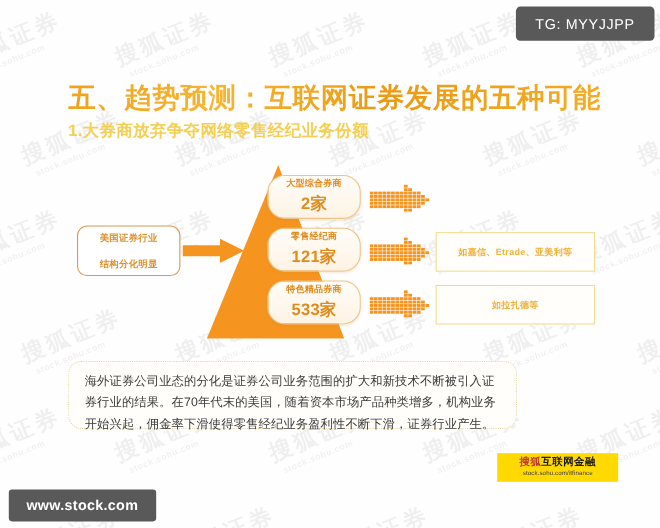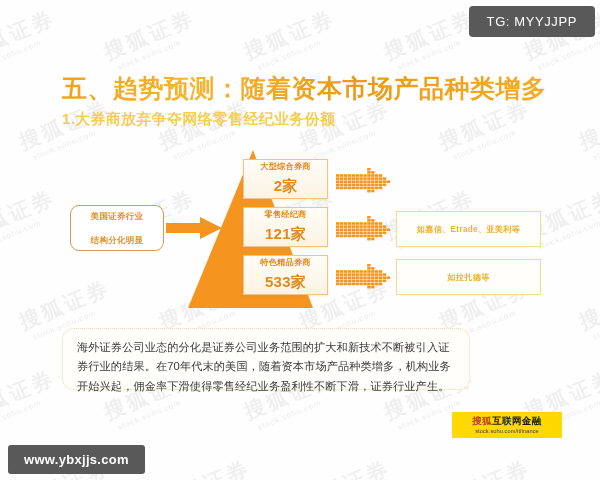--- a/index.html
+++ b/index.html
@@ -44,21 +44,21 @@
 
   .big-arrow{position:absolute;left:166px;top:72px;width:56px;height:22px;}
 
   .pyramid{position:absolute;left:188px;top:5px;width:125px;height:158px;
     background:#f5941e;
     clip-path:polygon(52% 0%,100% 100%,0% 100%);}
   .pyramid-base{position:absolute;left:196px;top:143px;width:112px;height:12px;background:#f5941e;}
 
   .tier{
     position:absolute;left:243px;width:83px;height:38px;
-    border:1.3px solid #f0c38a;border-radius:0;
+    border:1.3px solid #f0c38a;border-radius:16px;
     background:linear-gradient(180deg,#fffdf8 0%,#fdf3e4 100%);
     display:flex;flex-direction:column;align-items:center;justify-content:center;
     font-size:8.2px;font-weight:bold;color:#e08b1e;line-height:1.55;letter-spacing:.2px;
     box-shadow:0 1px 2px rgba(200,140,50,.18);
   }
   .tier.t1{top:14px;} .tier.t2{top:62px;} .tier.t3{top:110px;}
   .tier .num{font-size:15px;}
 
   .pix-arrow{position:absolute;left:336px;width:56px;height:26px;}
   .pix-arrow.a1{top:22px;} .pix-arrow.a2{top:70px;} .pix-arrow.a3{top:118px;}
@@ -222,21 +222,21 @@
       <div class="wm" style="left: 435px; top: 490px;">
         <span class="big">搜狐证券</span>
         <span class="small">stock.sohu.com</span>
       </div>
       <div class="wm" style="left: 575px; top: 490px;">
         <span class="big">搜狐证券</span>
         <span class="small">stock.sohu.com</span>
       </div>
     </div>
 
-  <div class="title">五、趋势预测：随着资本市场产品种类增多</div>
+  <div class="title">五、趋势预测：互联网证券发展的五种可能</div>
   <div class="subtitle">1.大券商放弃争夺网络零售经纪业务份额</div>
 
   <div class="diagram">
 
     <div class="src-box">
       <span>美国证券行业</span>
       <span>结构分化明显</span>
     </div>
 
     <svg class="big-arrow" viewBox="0 0 56 22">
@@ -489,15 +489,15 @@
   </div>
 
   <div class="sohu">
     <div class="row1">
       <span>搜狐</span><span class="blk">互联网金融</span>
     </div>
     <div class="row2">stock.sohu.com/itfinance</div>
   </div>
 
   <div class="tg-tag">TG: MYYJJPP</div>
-  <div class="url-tag">www.ybxjjs.com</div>
+  <div class="url-tag">www.stock.com</div>
 
 </div>
 
 </body></html>

